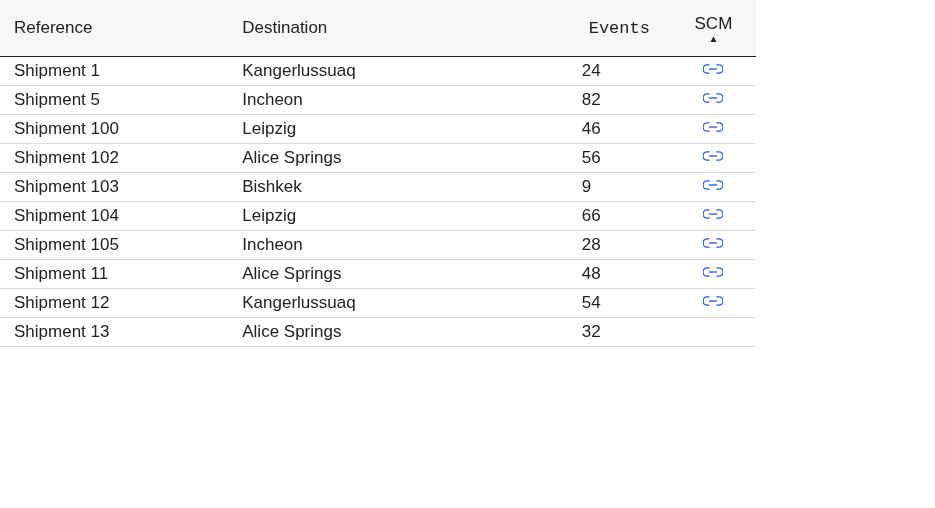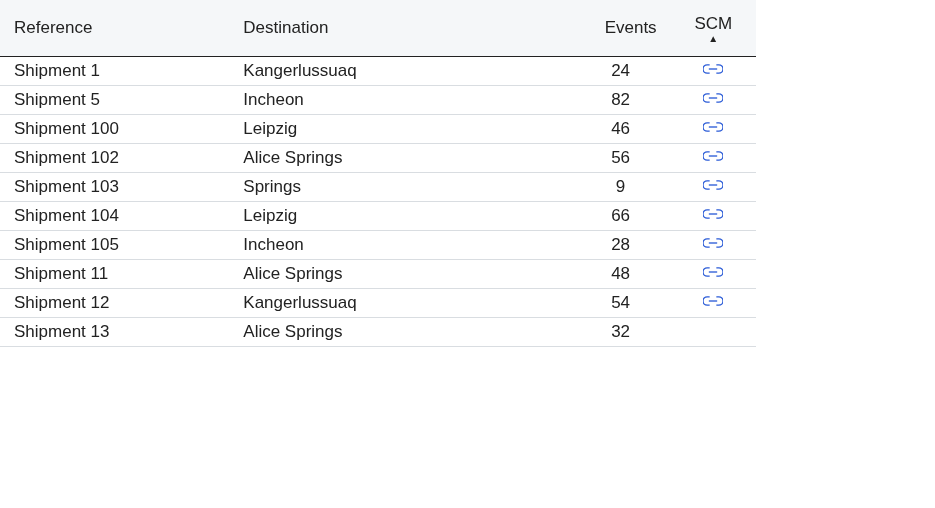--- a/index.html
+++ b/index.html
@@ -1,24 +1,24 @@
 <!DOCTYPE html>
 <html><head>
 <meta charset="utf-8">
 <style>
   html,body{margin:0;padding:0;font-family:Arial,Helvetica,sans-serif;font-size:17px;color:#222;background:#fff;}
   .wrap{width:756px;height:508px;overflow:hidden;box-sizing:border-box;}
   table{width:100%;border-collapse:collapse;}
   thead tr{background:#f5f7f9;}
   th{font-weight:400;text-align:left;padding:14px 14px;border-bottom:1.5px solid #222;white-space:nowrap;font-size:17px;}
-  th.num{text-align:right;}
+  th.num{text-align:center;font-family:Liberation Mono, monospace;}
   th.scm{text-align:center;}
   .sort-ind{display:block;font-size:10px;line-height:6px;color:#222;margin-top:2px;text-align:center;}
   tbody td{padding:4px 14px;border-bottom:1px solid #d9dde1;vertical-align:middle;font-size:17px;}
-  td.num{text-align:center;margin-top:11px;}
+  td.num{text-align:left;margin-top:11px;}
   td.scm{text-align:center;}
   .link-icon{color:#2a5bd7;display:inline-block;}
   .link-icon svg{width:20px;height:14px;display:block;}
   col.c-ref{width:290px;}
   col.c-dest{width:440px;}
   col.c-ev{width:110px;}
   col.c-scm{width:95px;}
 </style>
 </head>
 <body>
@@ -78,21 +78,21 @@
           <td>Alice Springs</td>
           <td class="num">56</td>
           <td class="scm"><span class="link-icon"><svg viewBox="0 0 24 14" fill="none" stroke="currentColor" stroke-width="1.6">
                 <path d="M8 2H5a5 5 0 0 0 0 10h3"></path>
                 <path d="M16 2h3a5 5 0 0 1 0 10h-3"></path>
                 <line x1="7" y1="7" x2="17" y2="7"></line>
               </svg></span></td>
         </tr>
         <tr>
           <td>Shipment 103</td>
-          <td>Springs</td>
+          <td>Bishkek</td>
           <td class="num">9</td>
           <td class="scm"><span class="link-icon"><svg viewBox="0 0 24 14" fill="none" stroke="currentColor" stroke-width="1.6">
                 <path d="M8 2H5a5 5 0 0 0 0 10h3"></path>
                 <path d="M16 2h3a5 5 0 0 1 0 10h-3"></path>
                 <line x1="7" y1="7" x2="17" y2="7"></line>
               </svg></span></td>
         </tr>
         <tr>
           <td>Shipment 104</td>
           <td>Leipzig</td>

